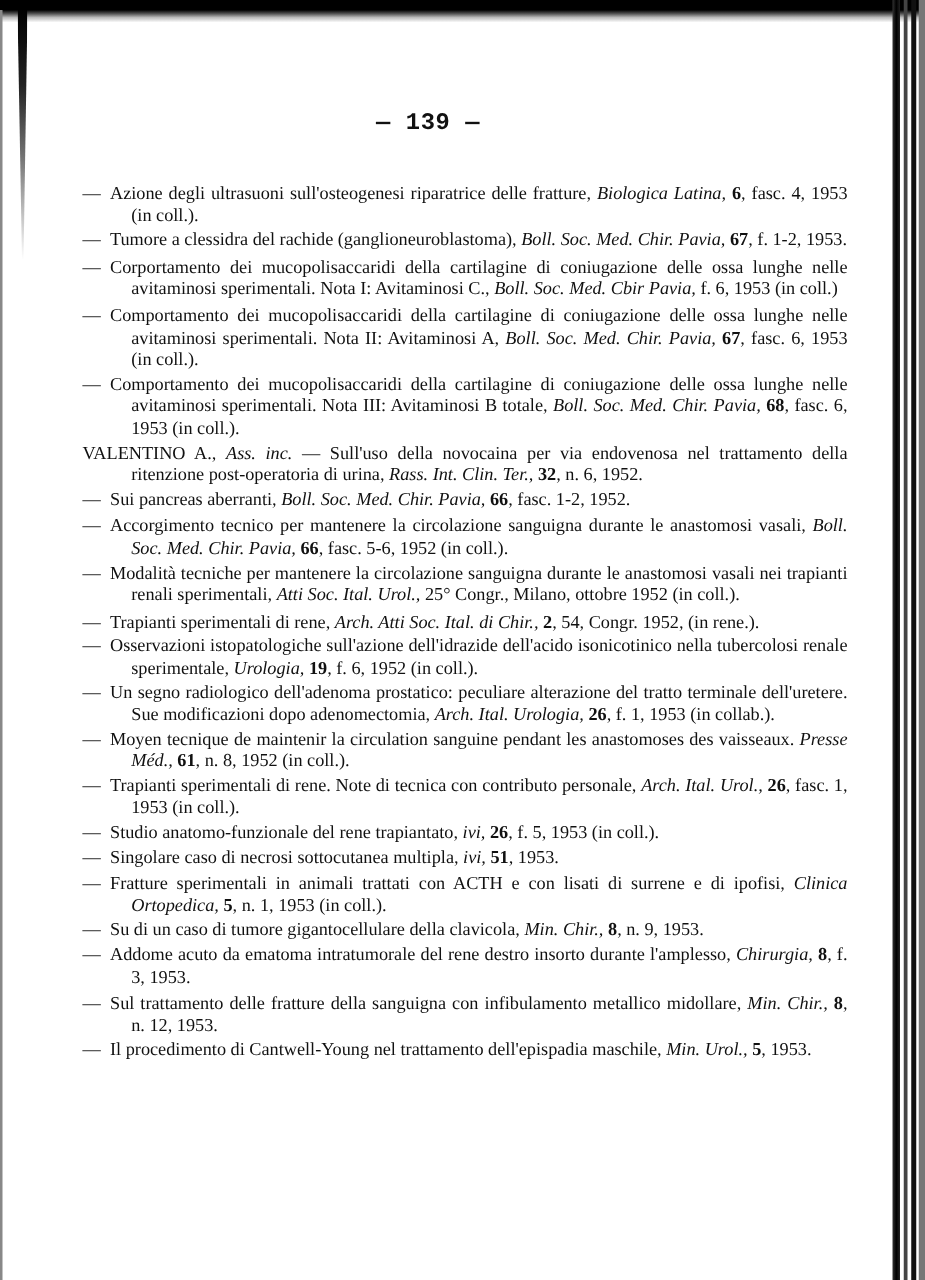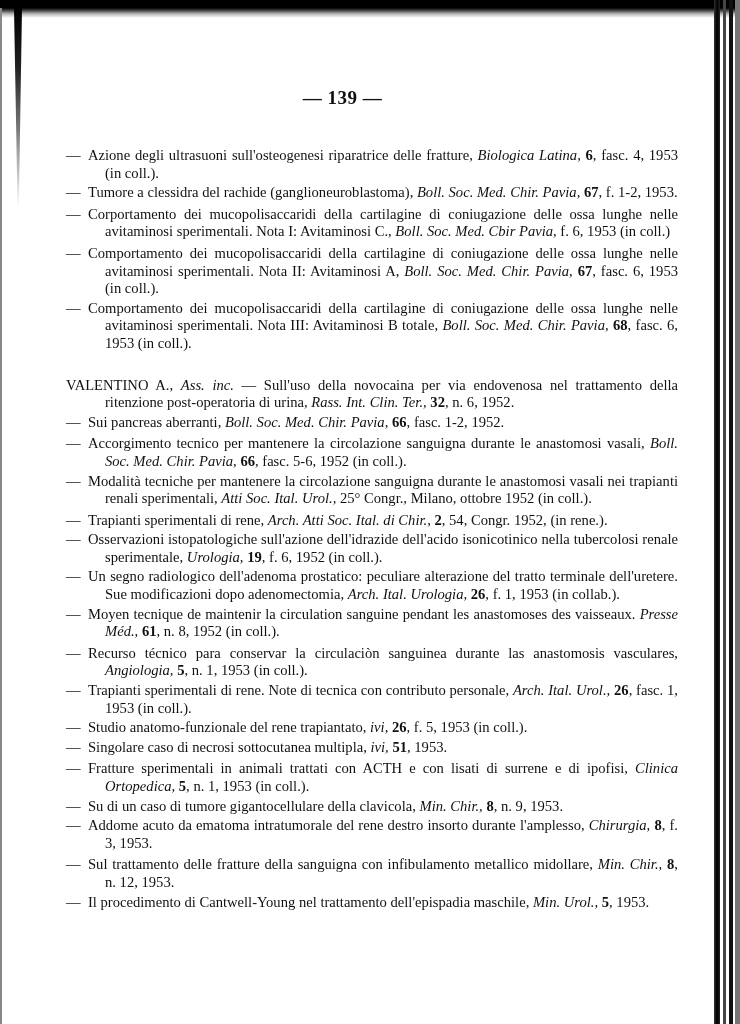--- a/index.html
+++ b/index.html
@@ -24,32 +24,32 @@
   .scan-right-binding {
     position: absolute; top: 0; height: 1024px;
   }
   .rb1 { left: 714px; width: 6px; background: linear-gradient(to right, #333, #000, #222); }
   .rb2 { left: 723px; width: 3px; background: #444; }
   .rb3 { left: 729px; width: 4px; background: #111; }
   .rb4 { left: 735px; width: 5px; background: #777; }
 
   .page-number {
     position: absolute; top: 87px; left: 0; width: 685px; text-align: center;
-    font-size: 19px; font-weight: bold; letter-spacing: 0.5px;
+    font-size: 19px; font-weight: bold; letter-spacing: 0.5px; font-family: Liberation Mono, monospace;
   }
   .content {
     position: absolute; left: 66px; top: 147px; width: 612px;
     font-size: 14.6px; line-height: 17.6px;
   }
   .entry {
     padding-left: 39px; text-indent: -39px; text-align: justify;
     margin-bottom: 2px;
   }
   .entry.gap { margin-top: 4px; }
-  .entry.author-start { margin-top: 24px; padding-left: 39px; text-indent: -39px; }
+  .entry.author-start { margin-top: 2px; padding-left: 39px; text-indent: -39px; }
   .dash { display: inline-block; width: 22px; text-indent: 0; }
   .seg-italic { font-style: italic; font-weight: normal; }
   .seg-bold { font-weight: bold; }
 </style>
 </head>
 <body>
 
 <div class="scan-top"></div>
 <div class="scan-left-edge"></div>
 <div class="scan-left-wedge"></div>
@@ -67,21 +67,20 @@
     <div class="entry gap"><span class="dash">—</span><span class="seg-plain">Comportamento dei  mucopolisaccaridi della cartilagine di coniugazione delle ossa lunghe nelle avitaminosi sperimentali. Nota II: Avitaminosi A, </span><span class="seg-italic">Boll. Soc. Med. Chir. Pavia,</span><span class="seg-plain"> </span><span class="seg-bold">67</span><span class="seg-plain">, fasc. 6, 1953 (in coll.).</span></div>
     <div class="entry"><span class="dash">—</span><span class="seg-plain">Comportamento dei mucopolisaccaridi della cartilagine di coniugazione delle ossa lunghe nelle avitaminosi sperimentali. Nota III: Avitaminosi B totale, </span><span class="seg-italic">Boll. Soc. Med. Chir. Pavia,</span><span class="seg-plain"> </span><span class="seg-bold">68</span><span class="seg-plain">, fasc. 6, 1953 (in coll.).</span></div>
     <div class="entry author-start"><span class="seg-plain">VALENTINO A., </span><span class="seg-italic">Ass. inc.</span><span class="seg-plain"> — Sull'uso della novocaina per via endovenosa nel trattamento della ritenzione post-operatoria di urina, </span><span class="seg-italic">Rass. Int. Clin. Ter.,</span><span class="seg-plain"> </span><span class="seg-bold">32</span><span class="seg-plain">, n. 6, 1952.</span></div>
     <div class="entry"><span class="dash">—</span><span class="seg-plain">Sui pancreas aberranti, </span><span class="seg-italic">Boll. Soc. Med. Chir. Pavia,</span><span class="seg-plain"> </span><span class="seg-bold">66</span><span class="seg-plain">, fasc. 1-2, 1952.</span></div>
     <div class="entry gap"><span class="dash">—</span><span class="seg-plain">Accorgimento tecnico per mantenere la circolazione sanguigna durante le anastomosi vasali, </span><span class="seg-italic">Boll. Soc. Med. Chir. Pavia,</span><span class="seg-plain"> </span><span class="seg-bold">66</span><span class="seg-plain">, fasc. 5-6, 1952 (in coll.).</span></div>
     <div class="entry"><span class="dash">—</span><span class="seg-plain">Modalità tecniche per mantenere la circolazione sanguigna durante le anastomosi vasali nei trapianti renali sperimentali, </span><span class="seg-italic">Atti Soc. Ital. Urol.,</span><span class="seg-plain"> 25° Congr., Milano, ottobre 1952 (in coll.).</span></div>
     <div class="entry gap"><span class="dash">—</span><span class="seg-plain">Trapianti sperimentali di rene, </span><span class="seg-italic">Arch. Atti Soc. Ital. di Chir.,</span><span class="seg-plain"> </span><span class="seg-bold">2</span><span class="seg-plain">, 54, Congr. 1952, (in rene.).</span></div>
     <div class="entry"><span class="dash">—</span><span class="seg-plain">Osservazioni istopatologiche sull'azione dell'idrazide dell'acido isonicotinico nella tubercolosi renale sperimentale, </span><span class="seg-italic">Urologia,</span><span class="seg-plain"> </span><span class="seg-bold">19</span><span class="seg-plain">, f. 6, 1952 (in coll.).</span></div>
     <div class="entry"><span class="dash">—</span><span class="seg-plain">Un segno radiologico dell'adenoma prostatico: peculiare alterazione del tratto terminale dell'uretere. Sue modificazioni dopo adenomectomia, </span><span class="seg-italic">Arch. Ital. Urologia,</span><span class="seg-plain"> </span><span class="seg-bold">26</span><span class="seg-plain">, f. 1, 1953 (in collab.).</span></div>
     <div class="entry"><span class="dash">—</span><span class="seg-plain">Moyen tecnique de maintenir la circulation sanguine pendant les anastomoses des vaisseaux. </span><span class="seg-italic">Presse Méd.,</span><span class="seg-plain"> </span><span class="seg-bold">61</span><span class="seg-plain">, n. 8, 1952 (in coll.).</span></div>
-    <div class="entry gap"><span class="dash">—</span><span class="seg-plain">Recurso técnico para conservar la circulaciòn sanguinea durante las anastomosis vasculares, </span><span class="seg-italic">Angiologia,</span><span class="seg-plain"> </span><span class="seg-bold">5</span><span class="seg-plain">, n. 1, 1953 (in coll.).</span></div>
     <div class="entry"><span class="dash">—</span><span class="seg-plain">Trapianti sperimentali di rene. Note di tecnica con contributo personale, </span><span class="seg-italic">Arch. Ital. Urol.,</span><span class="seg-plain"> </span><span class="seg-bold">26</span><span class="seg-plain">, fasc. 1, 1953 (in coll.).</span></div>
     <div class="entry"><span class="dash">—</span><span class="seg-plain">Studio anatomo-funzionale del rene trapiantato, </span><span class="seg-italic">ivi,</span><span class="seg-plain"> </span><span class="seg-bold">26</span><span class="seg-plain">, f. 5, 1953 (in coll.).</span></div>
     <div class="entry"><span class="dash">—</span><span class="seg-plain">Singolare caso di necrosi sottocutanea multipla, </span><span class="seg-italic">ivi,</span><span class="seg-plain"> </span><span class="seg-bold">51</span><span class="seg-plain">, 1953.</span></div>
     <div class="entry gap"><span class="dash">—</span><span class="seg-plain">Fratture sperimentali in animali trattati con ACTH e con lisati di surrene e di ipofisi, </span><span class="seg-italic">Clinica Ortopedica,</span><span class="seg-plain"> </span><span class="seg-bold">5</span><span class="seg-plain">, n. 1, 1953 (in coll.).</span></div>
     <div class="entry"><span class="dash">—</span><span class="seg-plain">Su di un caso di tumore gigantocellulare della clavicola, </span><span class="seg-italic">Min. Chir.,</span><span class="seg-plain"> </span><span class="seg-bold">8</span><span class="seg-plain">, n. 9, 1953.</span></div>
     <div class="entry"><span class="dash">—</span><span class="seg-plain">Addome acuto da ematoma intratumorale del rene destro insorto durante l'amplesso, </span><span class="seg-italic">Chirurgia,</span><span class="seg-plain"> </span><span class="seg-bold">8</span><span class="seg-plain">, f. 3, 1953.</span></div>
     <div class="entry gap"><span class="dash">—</span><span class="seg-plain">Sul trattamento delle fratture della sanguigna con infibulamento metallico midollare, </span><span class="seg-italic">Min. Chir.,</span><span class="seg-plain"> </span><span class="seg-bold">8</span><span class="seg-plain">, n. 12, 1953.</span></div>
     <div class="entry"><span class="dash">—</span><span class="seg-plain">Il procedimento di Cantwell-Young nel trattamento dell'epispadia maschile, </span><span class="seg-italic">Min. Urol.,</span><span class="seg-plain"> </span><span class="seg-bold">5</span><span class="seg-plain">, 1953.</span></div>
   </div>
 

